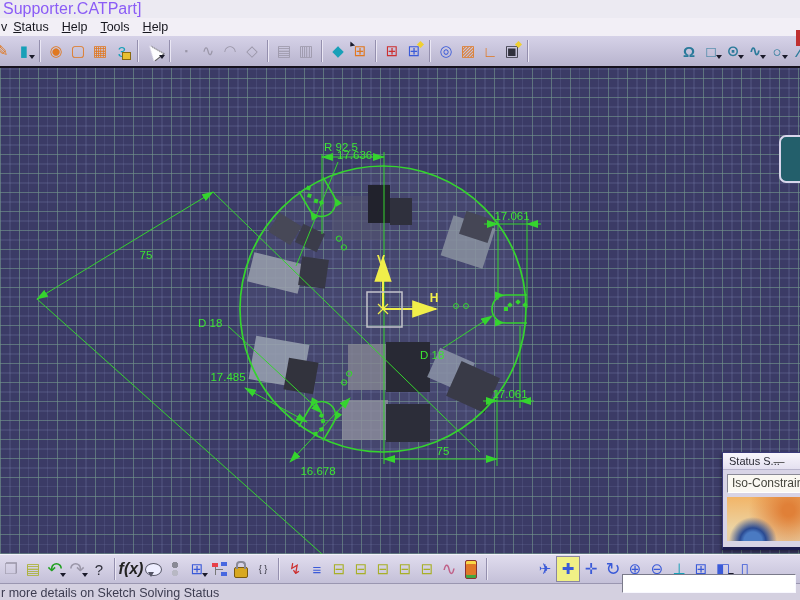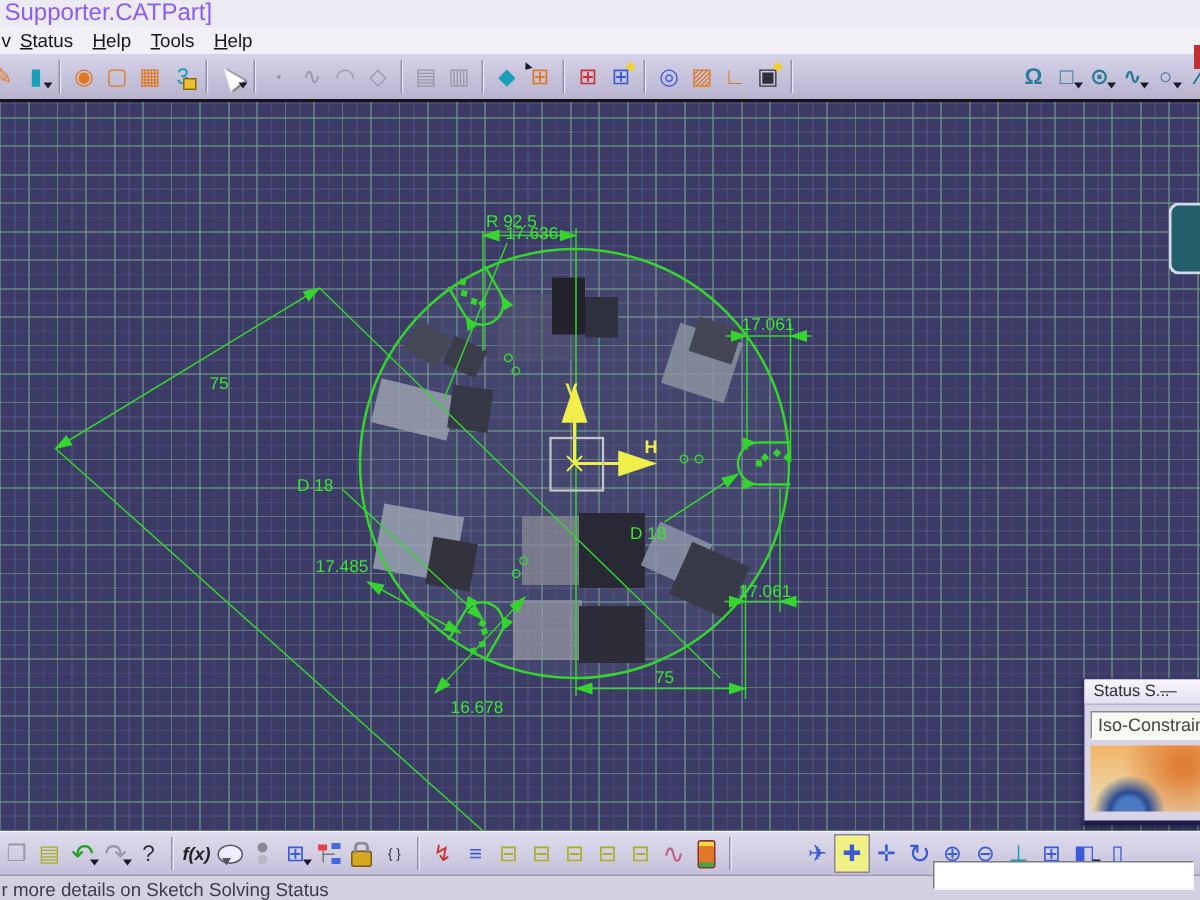--- a/index.html
+++ b/index.html
@@ -18,21 +18,21 @@
   .toolbar-bottom{height:28px;background:linear-gradient(#e0dcee,#c4c0d8);display:flex;align-items:center;
                border-top:1px solid #f4f2fa;}
   .tsep{width:1px;height:22px;background:#948fae;border-right:1px solid #eae7f4;margin:0 4px;flex:none;}
   .ic{position:relative;display:inline-flex;align-items:center;justify-content:center;
       width:22px;height:24px;font-size:15px;flex:none;color:#444;cursor:default;}
   .ic.dd::after{content:"";position:absolute;right:0;bottom:1px;border:3px solid transparent;border-top:4px solid #1a1a2a;}
   .orange{color:#e07820;} .teal{color:#18a0b8;} .blue{color:#3a5ad8;} .gray{color:#9a96a8;}
   .dark{color:#30303c;} .green{color:#22a022;} .tealblue{color:#2a7a9a;font-weight:bold;}
   .yellowish{color:#a8b028;} .pink{color:#c06088;} .red{color:#cc3030;}
   .small{font-size:9px;} .big{font-size:18px;}
-  .fxtxt{font-size:12px;font-style:italic;font-weight:bold;color:#222;}
+  .fxtxt{font-size:16px;font-style:italic;font-weight:bold;color:#222;}
   .lock3::after{content:"";position:absolute;right:2px;bottom:3px;width:7px;height:6px;background:#e8c030;border:1px solid #8a6a10;}
   .star::after{content:"";position:absolute;right:2px;top:3px;width:5px;height:5px;background:#f0d030;transform:rotate(45deg);}
   .fitall{background:#f0f086;border:1px solid #8a86a0;}
   .clipped-left{margin-left:-9px;}
   .clipped-right{margin-right:-10px;}
   .pointer-shape{width:0;height:0;border-left:6px solid transparent;border-right:6px solid transparent;
       border-bottom:15px solid #fdfdff;transform:rotate(-38deg);filter:drop-shadow(1px 1px 0 #555);}
   .balloon{width:15px;height:11px;border:1.5px solid #556;border-radius:50%;background:#eef;position:relative;}
   .balloon::after{content:"";position:absolute;left:2px;bottom:-5px;border:3px solid transparent;border-top:5px solid #556;}
   .graydots{width:8px;height:16px;

